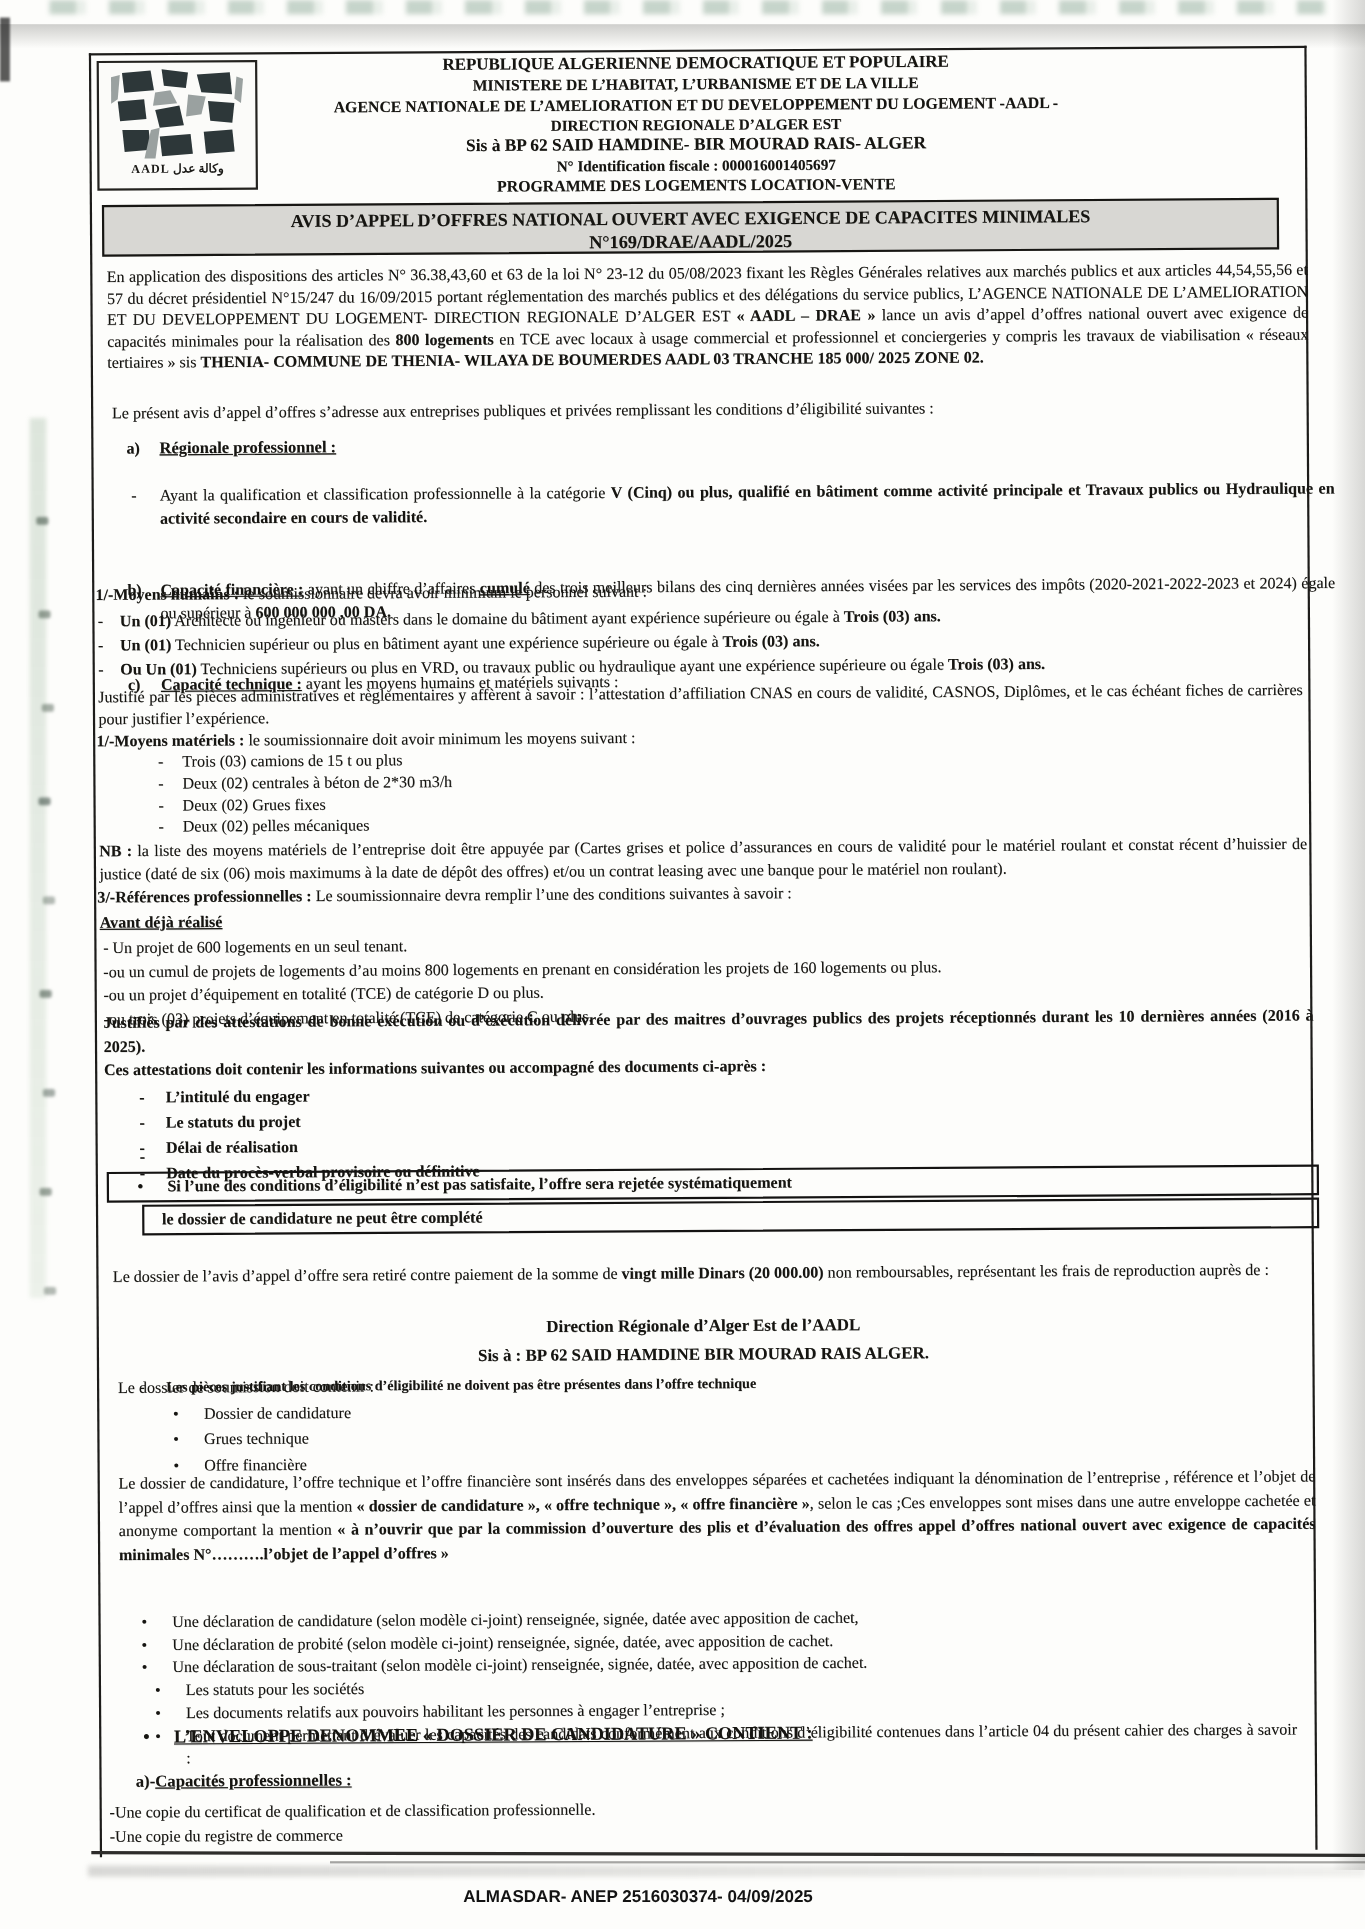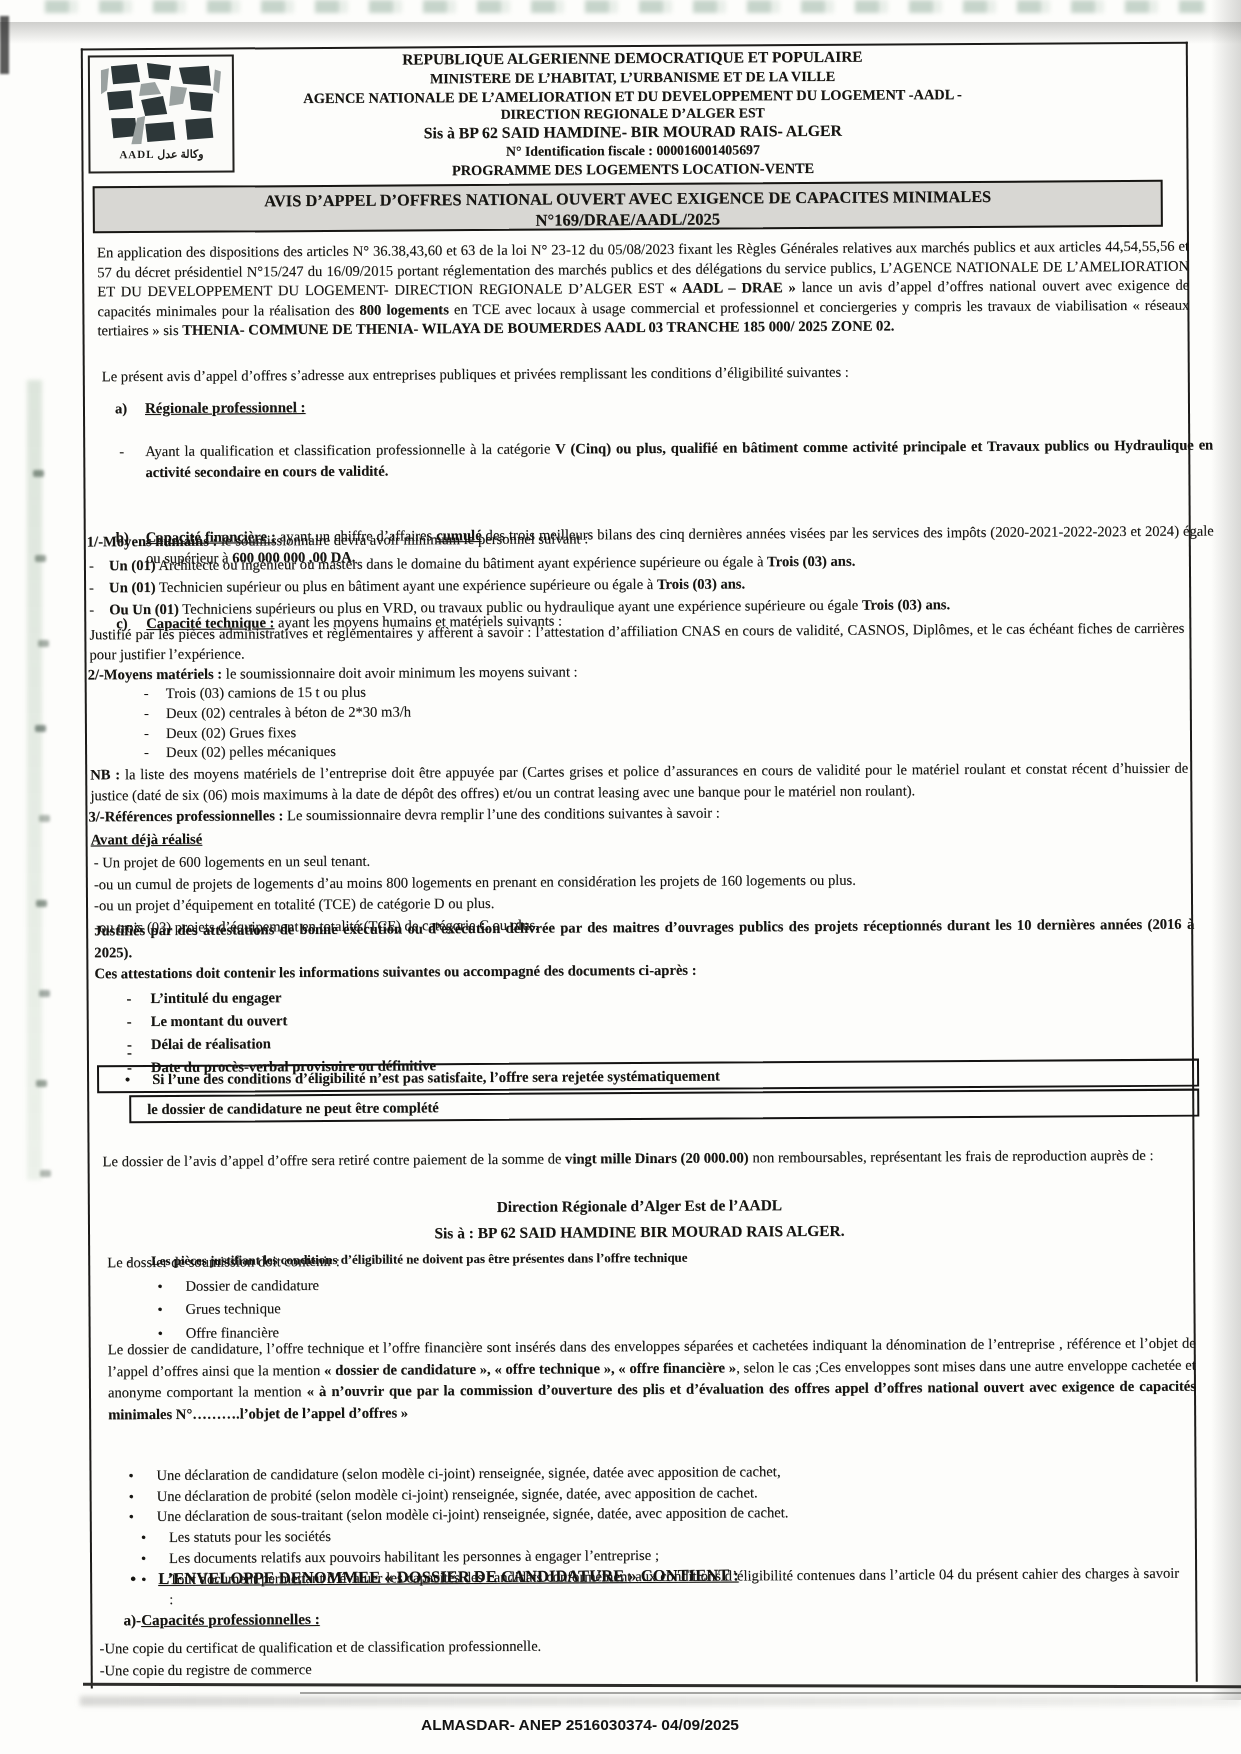--- a/index.html
+++ b/index.html
@@ -149,21 +149,21 @@
       <span class="b">1/-Moyens humains :</span><span> le soumissionnaire devra avoir minimum le personnel suivant :</span>
     </div>
     <div class="abs body-text lh22 ink" style="left:90px;top:551px;width:1088px;">
       <div class="hang"><span class="mk">-</span><span><span class="b">Un (01)</span><span> Architecte ou ingénieur ou masters dans le domaine du bâtiment ayant expérience supérieure ou égale à </span><span class="b">Trois (03) ans.</span></span></div>
       <div class="hang"><span class="mk">-</span><span><span class="b">Un (01)</span><span> Technicien supérieur ou plus en bâtiment ayant une expérience supérieure ou égale à </span><span class="b">Trois (03) ans.</span></span></div>
       <div class="hang"><span class="mk">-</span><span><span class="b">Ou Un (01)</span><span> Techniciens supérieurs ou plus en VRD, ou travaux public ou hydraulique ayant une expérience supérieure ou égale </span><span class="b">Trois (03) ans.</span></span></div>
     </div>
     <div class="abs body-text j ink" style="left:90px;top:622px;width:1095px;">Justifié par les pièces administratives et règlementaires y affèrent à savoir : l’attestation d’affiliation CNAS en cours de validité, CASNOS, Diplômes, et le cas échéant fiches de carrières pour justifier l’expérience.</div>
 
     <div class="abs body-text ink" style="left:88px;top:662px;width:1095px;">
-      <span class="b">2/-Moyens matériels :</span><span> le soumissionnaire doit avoir minimum les moyens suivant :</span>
+      <span class="b">1/-Moyens matériels :</span><span> le soumissionnaire doit avoir minimum les moyens suivant :</span>
     </div>
     <div class="abs body-text ink" style="left:140px;top:681px;width:900px;line-height:19.8px;">
       <div class="hang" style="padding-left:26px;"><span class="mk" style="left:4px;">-</span><span>Trois (03) camions de 15 t ou plus</span></div>
       <div class="hang" style="padding-left:26px;"><span class="mk" style="left:4px;">-</span><span>Deux (02) centrales à béton de 2*30 m3/h</span></div>
       <div class="hang" style="padding-left:26px;"><span class="mk" style="left:4px;">-</span><span>Deux (02) Grues fixes</span></div>
       <div class="hang" style="padding-left:26px;"><span class="mk" style="left:4px;">-</span><span>Deux (02) pelles mécaniques</span></div>
     </div>
     <div class="abs body-text j ink" style="left:90px;top:761px;width:1098px;line-height:20.5px;"><span class="b">NB :</span><span> la liste des moyens matériels de l’entreprise doit être appuyée par (Cartes grises et police d’assurances en cours de validité pour le matériel roulant et constat récent d’huissier de justice (daté de six (06) mois maximums à la date de dépôt des offres) et/ou un contrat leasing avec une banque pour le matériel non roulant).</span></div>
 
     <div class="abs body-text ink" style="left:88px;top:804px;width:1095px;">
@@ -174,21 +174,21 @@
       <div>- Un projet de 600 logements en un seul tenant.</div>
       <div>-ou un cumul de projets de logements d’au moins 800 logements en prenant en considération les projets de 160 logements ou plus.</div>
       <div>-ou un projet d’équipement en totalité (TCE) de catégorie D ou plus.</div>
       <div>-ou trois (03) projets d’équipement en totalité (TCE) de catégorie C ou plus.</div>
     </div>
 
     <div class="abs body-text b j lh22 ink" style="left:93px;top:916px;width:1100px;">Justifiés par des attestations de bonne exécution ou d’exécution délivrée par des maitres d’ouvrages publics des projets réceptionnés durant les 10 dernières années (2016 à 2025).</div>
     <div class="abs body-text b ink" style="left:93px;top:961px;width:1100px;">Ces attestations doit contenir les informations suivantes ou accompagné des documents ci-après :</div>
     <div class="abs body-text b ink" style="left:123px;top:984px;width:900px;line-height:23px;">
       <div class="hang" style="padding-left:26px;"><span class="mk" style="left:2px;">-</span><span>L’intitulé du engager</span></div>
-      <div class="hang" style="padding-left:26px;"><span class="mk" style="left:2px;">-</span><span>Le montant du ouvert</span></div>
+      <div class="hang" style="padding-left:26px;"><span class="mk" style="left:2px;">-</span><span>Le statuts du projet</span></div>
       <div class="hang" style="padding-left:26px;"><span class="mk" style="left:2px;">-</span><span>Délai de réalisation</span></div>
       <div class="hang" style="padding-left:26px;"><span class="mk" style="left:2px;">-</span><span>Date du procès-verbal provisoire ou définitive</span></div>
     </div>
     <div class="abs body-text b ink" style="left:125px;top:1040px;">-</div>
 
     <div class="abs boxline ink" style="left:95px;top:1062px;width:1102px;height:28px;padding-left:26px;">
       <span style="margin-right:22px;">•</span>
       <span>Si l’une des conditions d’éligibilité n’est pas satisfaite, l’offre sera rejetée systématiquement</span>
     </div>
     <div class="abs boxline ink" style="left:127px;top:1092px;width:1070px;height:28px;padding-left:16px;">

